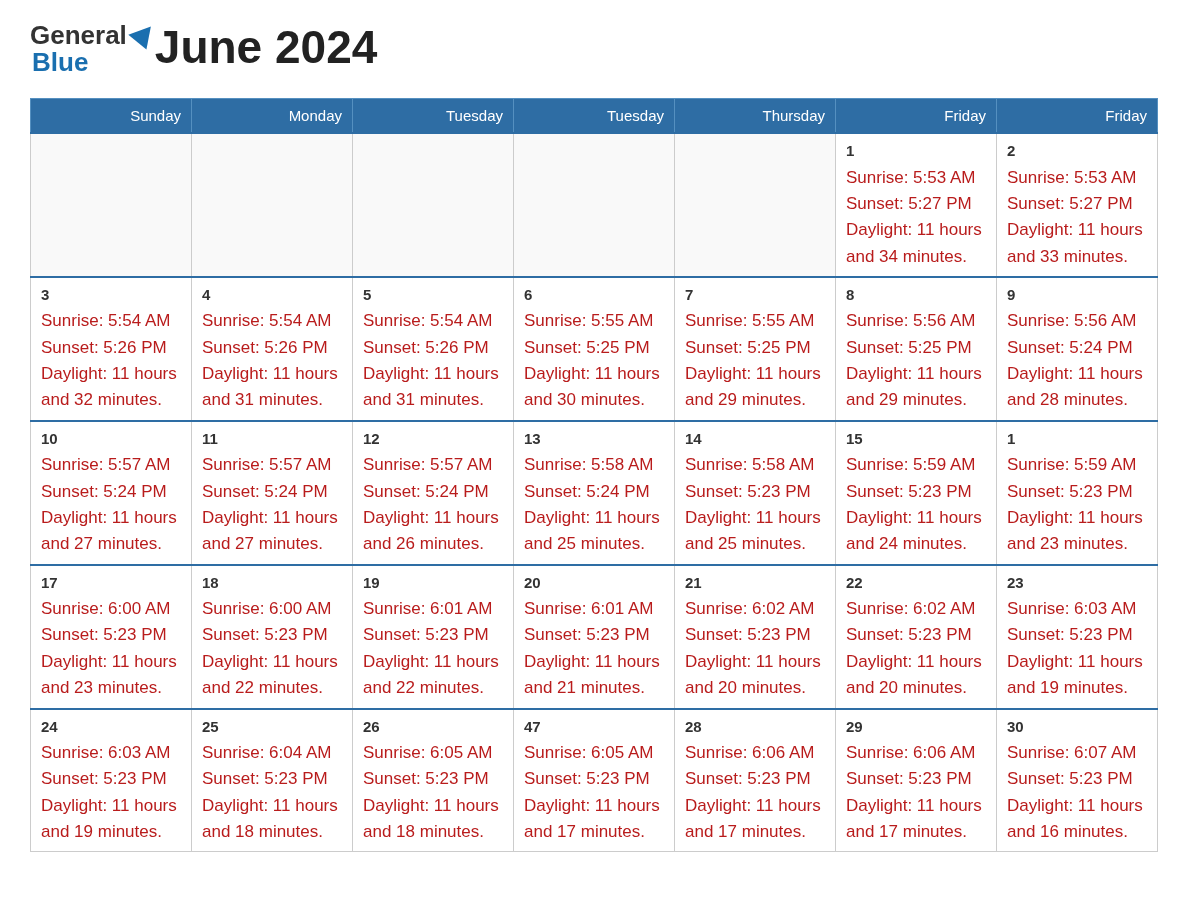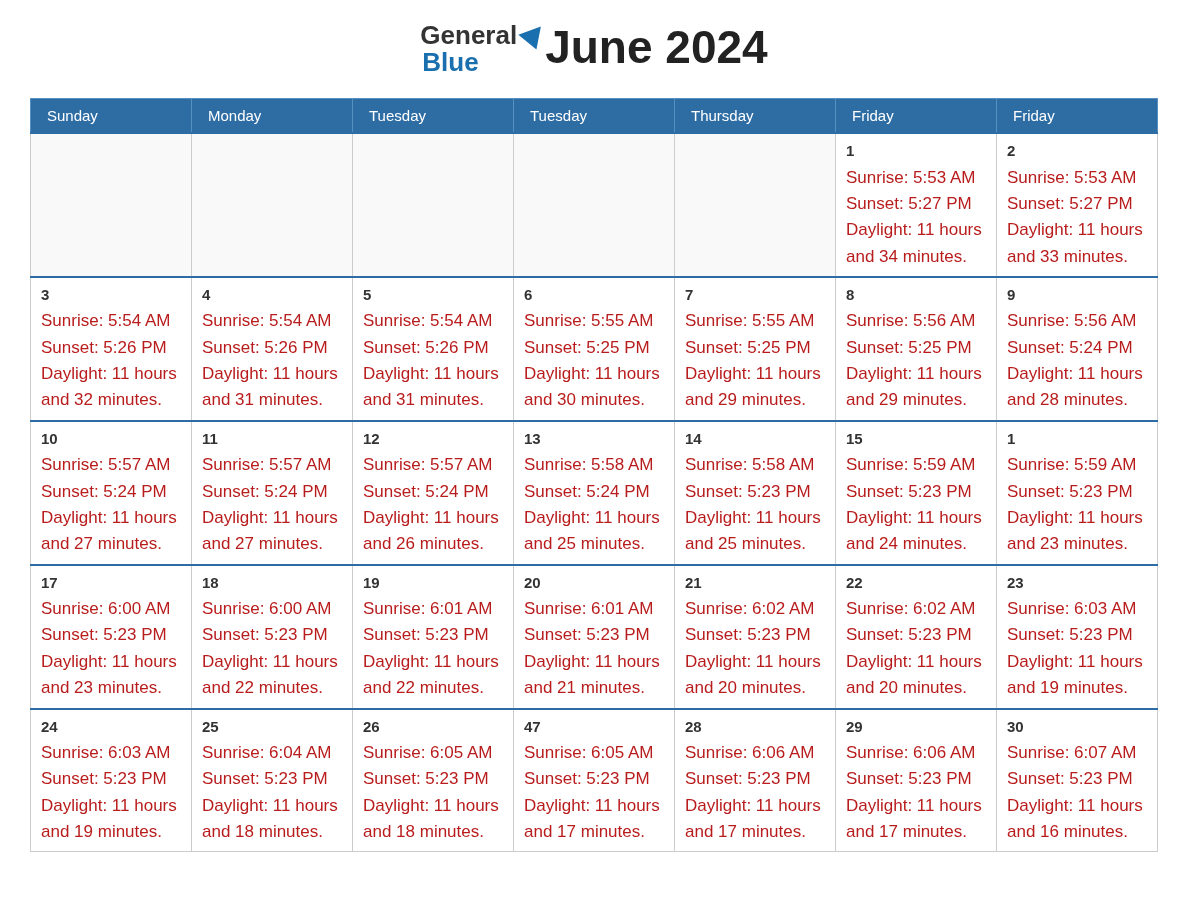--- a/index.html
+++ b/index.html
@@ -4,21 +4,21 @@
   <style>
     * { box-sizing: border-box; margin: 0; padding: 0; }
     body {
       font-family: Arial, sans-serif;
       background: #ffffff;
       padding: 20px 30px;
       color: #333;
     }
     .header {
       display: flex;
-      justify-content: center;
+      justify-content: flex-start;
       align-items: flex-start;
       margin-bottom: 20px;
     }
     .logo {
       display: flex;
       flex-direction: column;
     }
     .logo-text {
       display: flex;
       align-items: center;
@@ -62,22 +62,22 @@
       margin-top: 4px;
     }
     .calendar-table {
       width: 100%;
       border-collapse: collapse;
       border: 1px solid #aaa;
     }
     .calendar-table th {
       background-color: #2e6da4;
       color: #fff;
-      text-align: left;
-      padding: 8px 16px;
+      text-align: right;
+      padding: 8px 10px;
       font-size: 15px;
       font-weight: normal;
       border: 1px solid #5590c0;
     }
     .calendar-table td {
       vertical-align: top;
       padding: 6px 10px;
       border: 1px solid #ccc;
       min-height: 90px;
       font-size: 13px;

